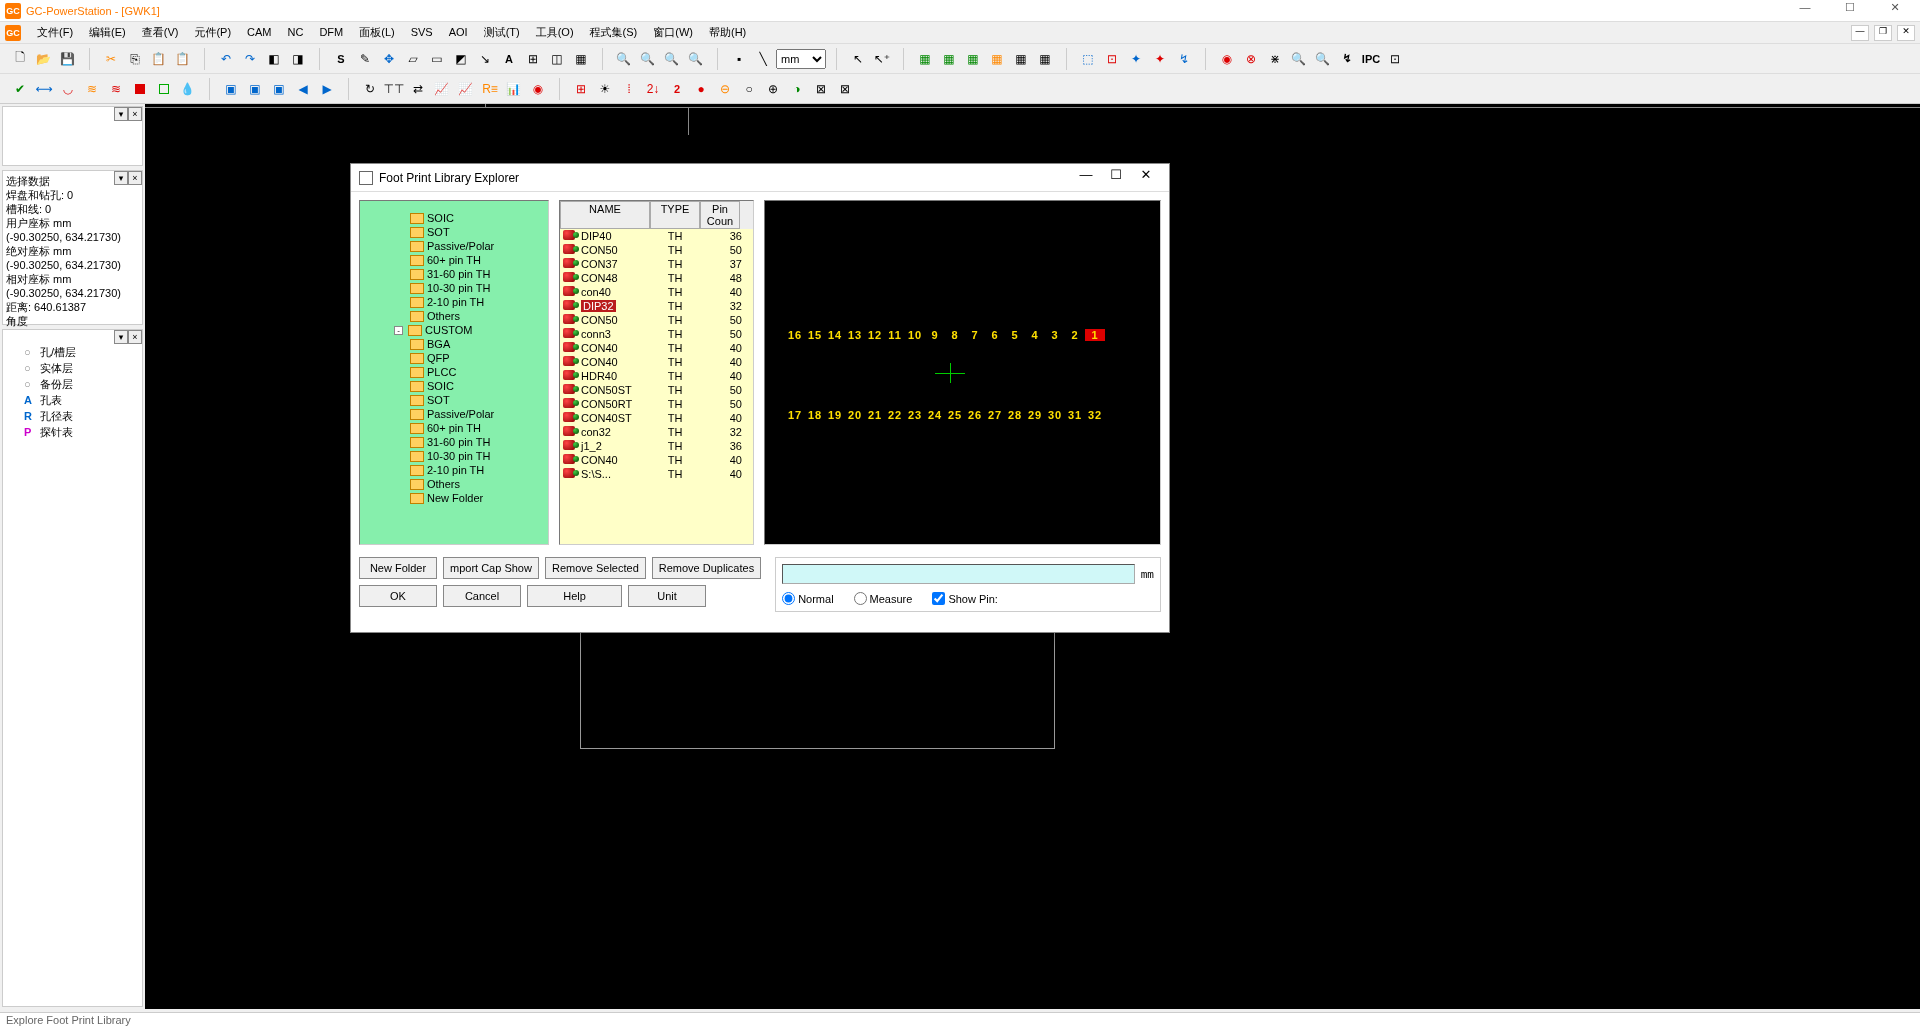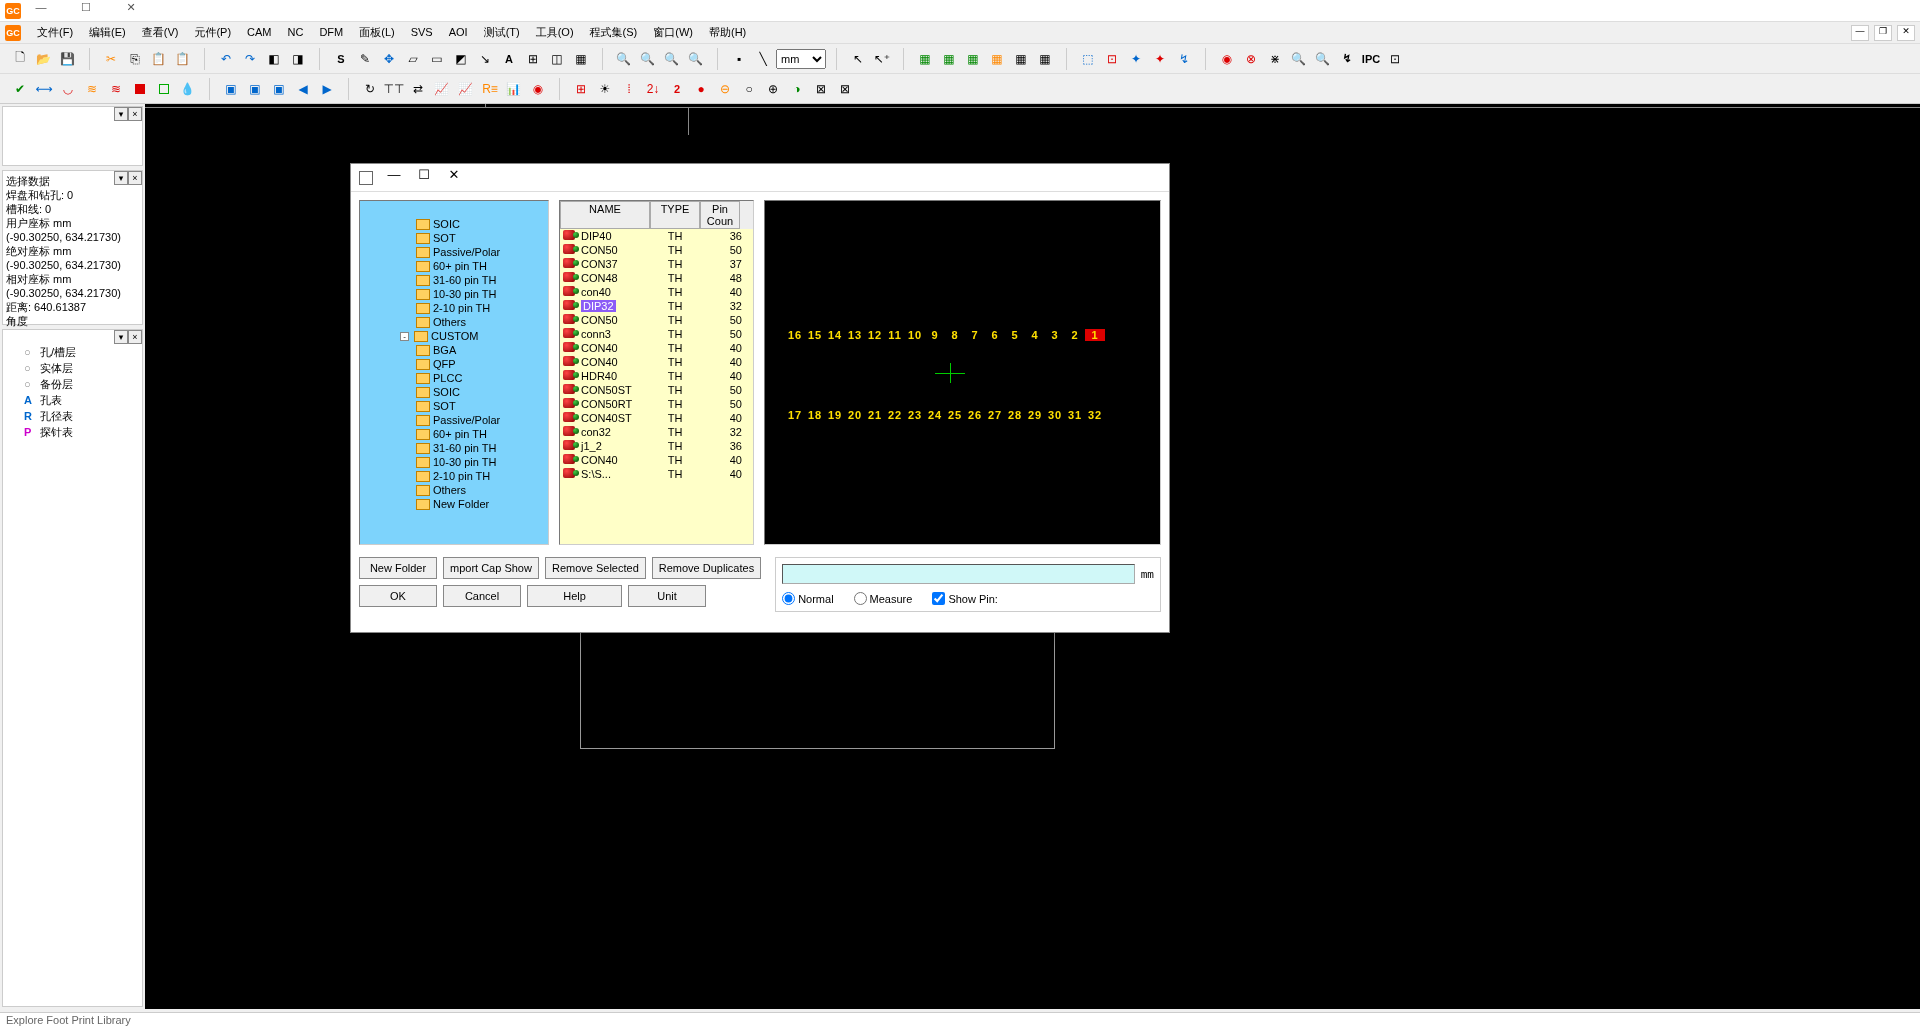--- a/index.html
+++ b/index.html
@@ -47,37 +47,37 @@
 
 
 .dialog { position: absolute; left: 350px; top: 163px; width: 820px; height: 470px; background: #fff; border: 1px solid #888; box-shadow: 3px 3px 12px rgba(0,0,0,0.3); }
 .dlg-titlebar { height: 28px; display: flex; align-items: center; padding: 0 8px; border-bottom: 1px solid #ddd; }
 .dlg-icon { width: 14px; height: 14px; border: 1px solid #666; margin-right: 6px; }
 .dlg-title { flex: 1; font-size: 12px; }
 .dlg-wb { width: 30px; height: 22px; text-align: center; cursor: pointer; font-size: 13px; }
 .dlg-body { padding: 8px; height: calc(100% - 28px); display: flex; flex-direction: column; }
 .dlg-upper { display: flex; gap: 10px; height: 345px; }
 
-.tree-pane { width: 190px; border: 1px inset #ccc; background: #7dd3fc; overflow-y: auto; padding: 16px; font-family: "SimSun", monospace; }
+.tree-pane { width: 190px; border: 1px inset #ccc; background: #86efac; overflow-y: auto; padding: 10px; font-family: "SimSun", monospace; }
 .tree-node { display: flex; align-items: center; gap: 3px; padding: 1px 0; cursor: pointer; white-space: nowrap; }
 .tree-indent1 { padding-left: 24px; }
 .tree-indent2 { padding-left: 40px; }
 .folder-icon { width: 14px; height: 11px; background: #ffd060; border: 1px solid #c08000; display: inline-block; }
 .tree-expander { width: 9px; height: 9px; border: 1px solid #888; background: #fff; font-size: 8px; text-align: center; line-height: 7px; margin-right: 2px; }
 
 .list-pane { width: 195px; border: 1px inset #ccc; background: #ffffc8; overflow-y: auto; font-family: "SimSun", monospace; position: relative; }
 .list-header { display: flex; background: #eee; position: sticky; top: 0; }
 .list-header > div { border: 1px solid #aaa; padding: 1px 3px; font-weight: normal; text-align: center; font-size: 11px; }
 .list-row { display: flex; padding: 0; cursor: pointer; }
 .list-row > div { padding: 1px 3px; }
 .lcol-icon { width: 18px; text-align: center; }
 .lcol-name { width: 72px; }
 .lcol-type { width: 50px; text-align: center; }
 .lcol-pin { width: 45px; text-align: right; }
-.list-row.selected .lcol-name-txt { background: #8b5cf6; color: #fff; padding: 0 2px; }
+.list-row.selected .lcol-name-txt { background: #b91c1c; color: #fff; padding: 0 2px; }
 .part-icon { display: inline-block; width: 12px; height: 10px; background: radial-gradient(circle at 30% 30%, #f44, #800); border-radius: 2px; position: relative; }
 .part-icon::after { content: ""; position: absolute; right: -4px; top: 2px; width: 6px; height: 6px; background: radial-gradient(circle at 30% 30%, #4c4, #040); border-radius: 50%; }
 
 .preview-pane { flex: 1; border: 1px inset #ccc; background: #000; position: relative; overflow: hidden; }
 .pin-row { position: absolute; color: #ffe000; font-family: "SimSun", monospace; font-weight: bold; font-size: 14px; white-space: nowrap; letter-spacing: 1px; }
 .pin-row span { display: inline-block; width: 20px; text-align: center; }
 .pin-cross-v { position: absolute; width: 1px; height: 20px; background: #0c0; }
 .pin-cross-h { position: absolute; height: 1px; width: 30px; background: #0c0; }
 .pin1-mark { color: #ffe000; background: #d00; padding: 0 2px; }
 
@@ -96,20 +96,21 @@
 .ic-green { color: #080; }
 .ic-orange { color: #f80; }
 .sq-red { width:10px;height:10px;background:#d00;display:inline-block;}
 .sq-green-outline{width:10px;height:10px;border:1px solid #0a0;display:inline-block;}
 </style>
 </head>
 <body>
 
 <div class="titlebar">
   <div class="app-icon">GC</div>
+  <div class="title-text">GC-PowerStation - [GWK1]</div>
   <div class="win-controls">
     <div class="win-btn">—</div>
     <div class="win-btn">☐</div>
     <div class="win-btn">✕</div>
   </div>
 </div>
 
 <div class="menubar">
   <div class="app-icon2">GC</div>
   <div id="menu-slot"><span class="menu-item">文件(F)</span><span class="menu-item">编辑(E)</span><span class="menu-item">查看(V)</span><span class="menu-item">元件(P)</span><span class="menu-item">CAM</span><span class="menu-item">NC</span><span class="menu-item">DFM</span><span class="menu-item">面板(L)</span><span class="menu-item">SVS</span><span class="menu-item">AOI</span><span class="menu-item">测试(T)</span><span class="menu-item">工具(O)</span><span class="menu-item">程式集(S)</span><span class="menu-item">窗口(W)</span><span class="menu-item">帮助(H)</span></div>
@@ -346,20 +347,21 @@
     <div class="canvas-line-v" style="left:543px;top:3px;height:28px"></div>
     <div style="position:absolute;border:1px solid #999;left:435px;top:500px;width:475px;height:145px"></div>
   </div>
 </div>
 
 <div class="statusbar">Explore Foot Print Library</div>
 
 <div class="dialog">
   <div class="dlg-titlebar">
     <div class="dlg-icon"></div>
+    <div class="dlg-title">Foot Print Library Explorer</div>
     <div class="dlg-wb">—</div>
     <div class="dlg-wb">☐</div>
     <div class="dlg-wb">✕</div>
   </div>
   <div class="dlg-body">
     <div class="dlg-upper">
 
       <div class="tree-pane" id="folder-tree">
           <div class="tree-node tree-indent2">
             <span class="folder-icon"></span>

